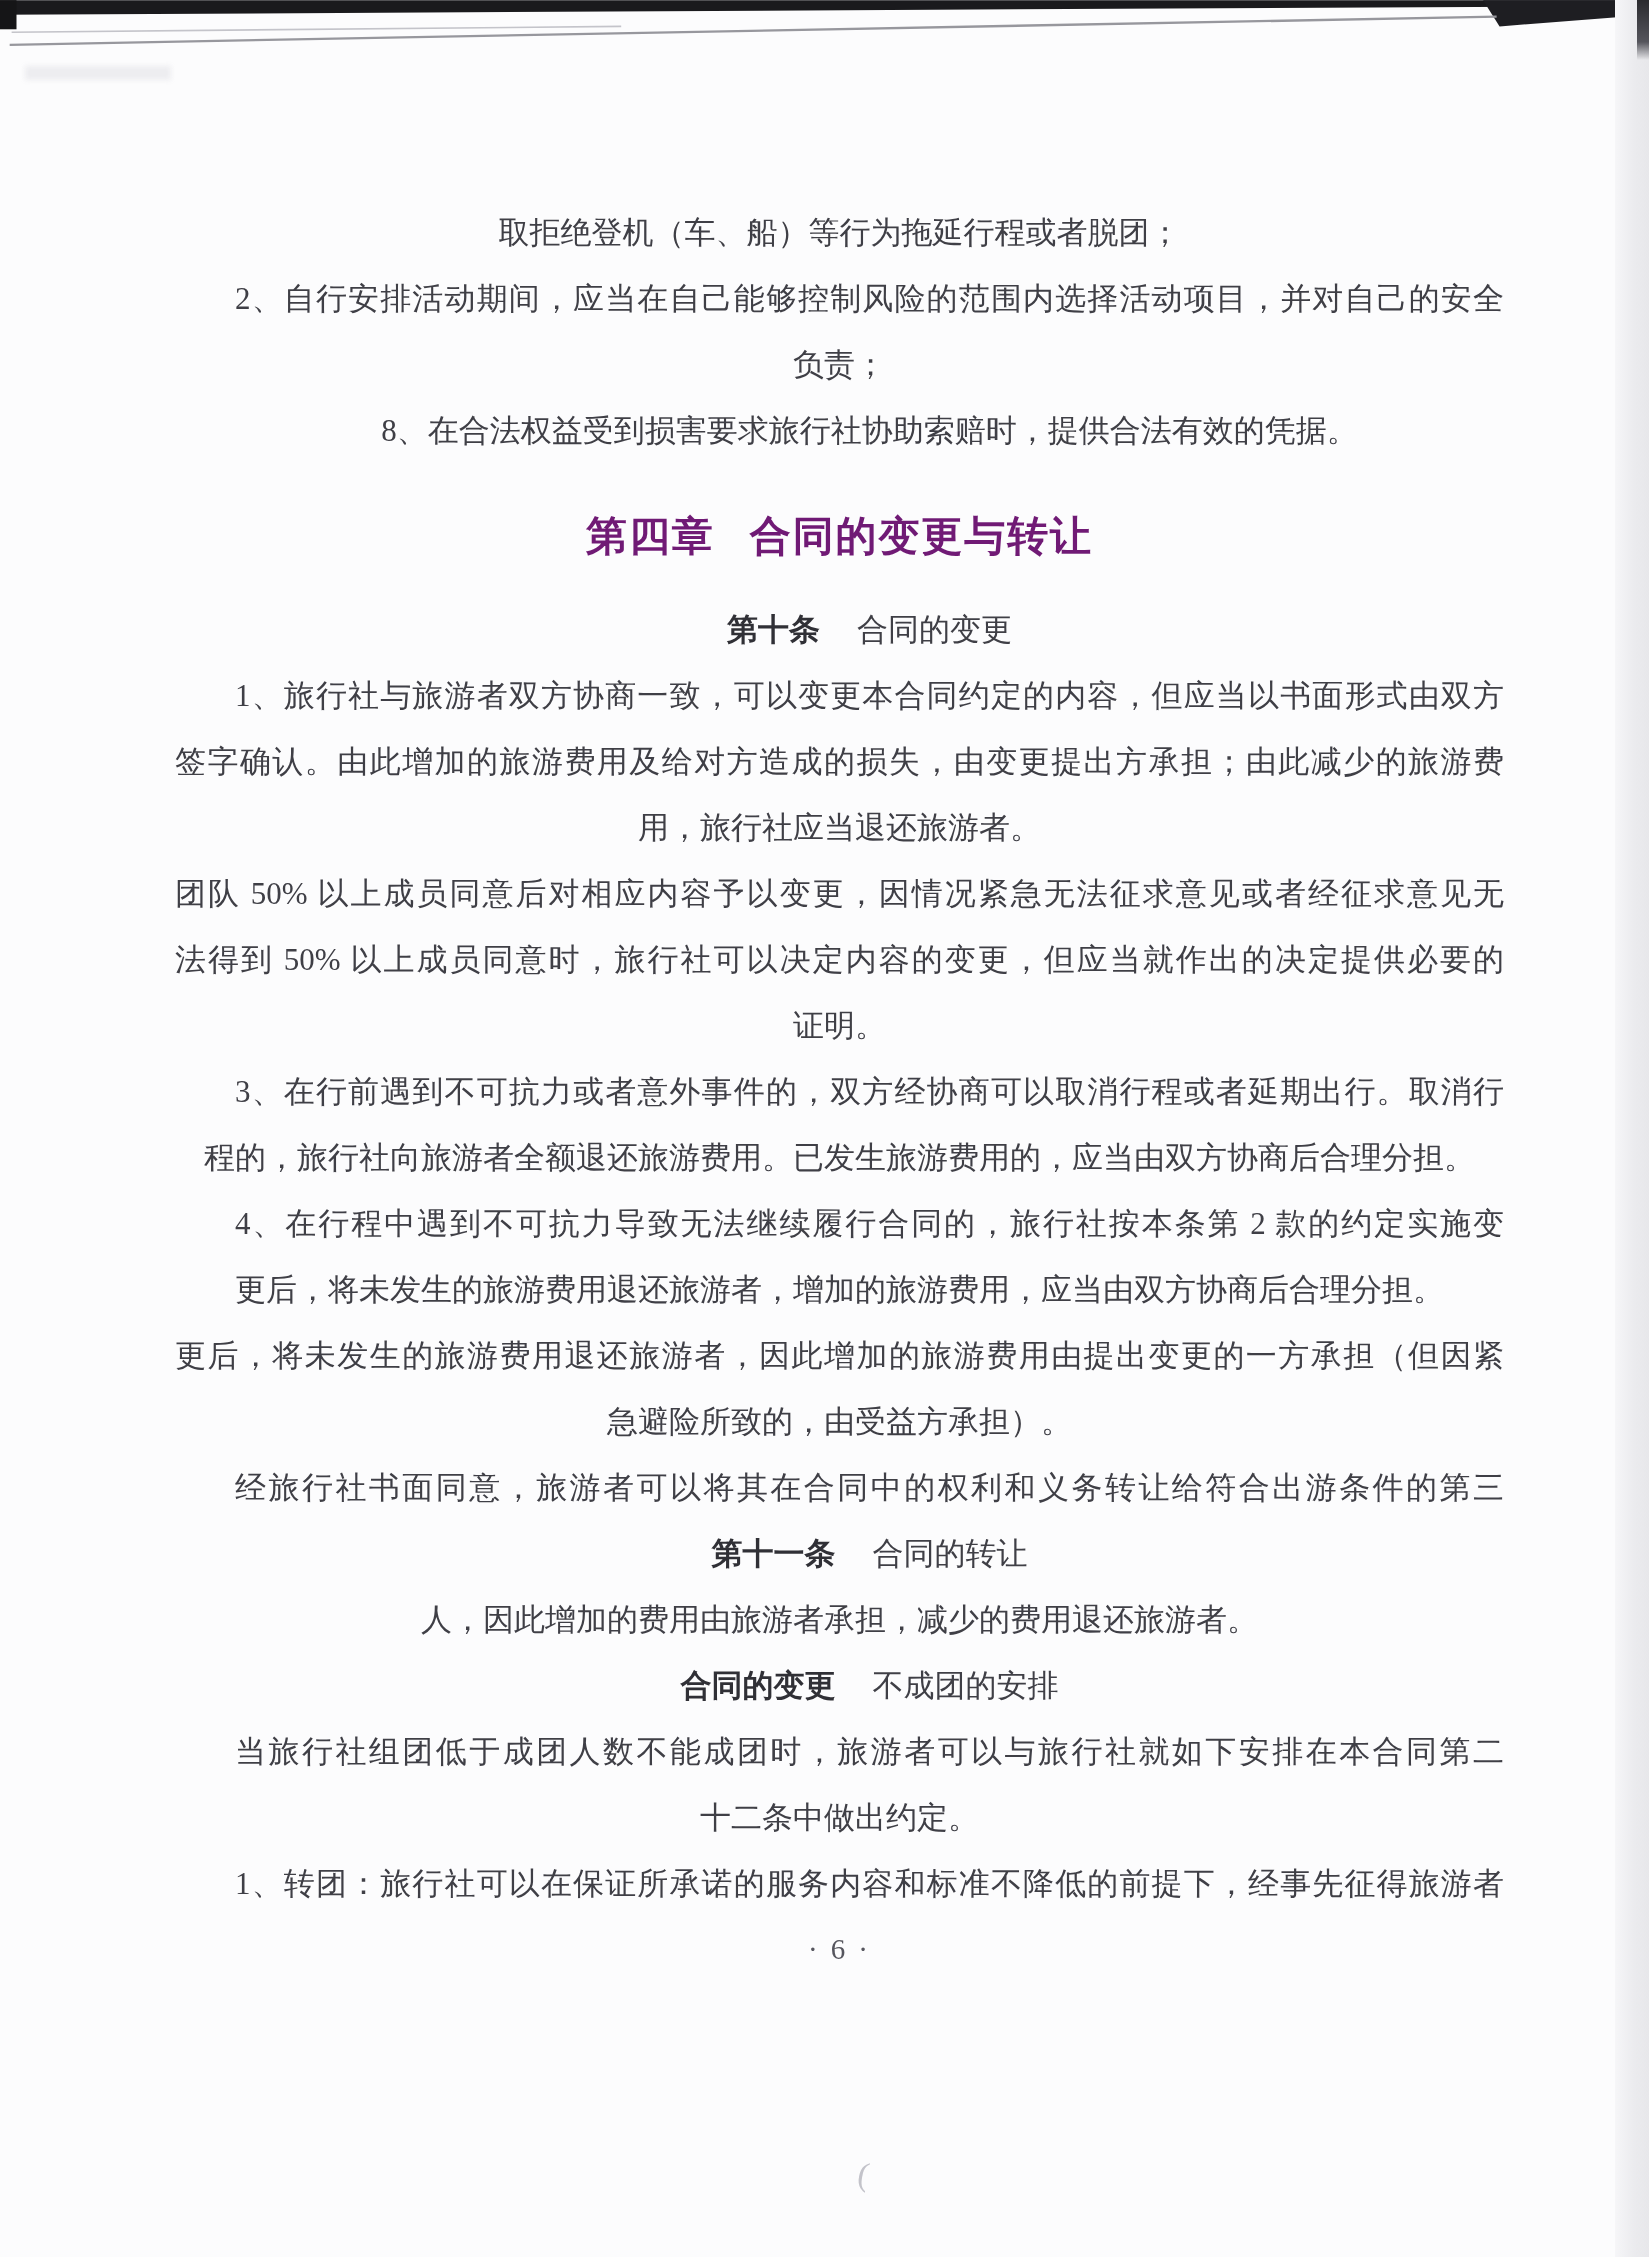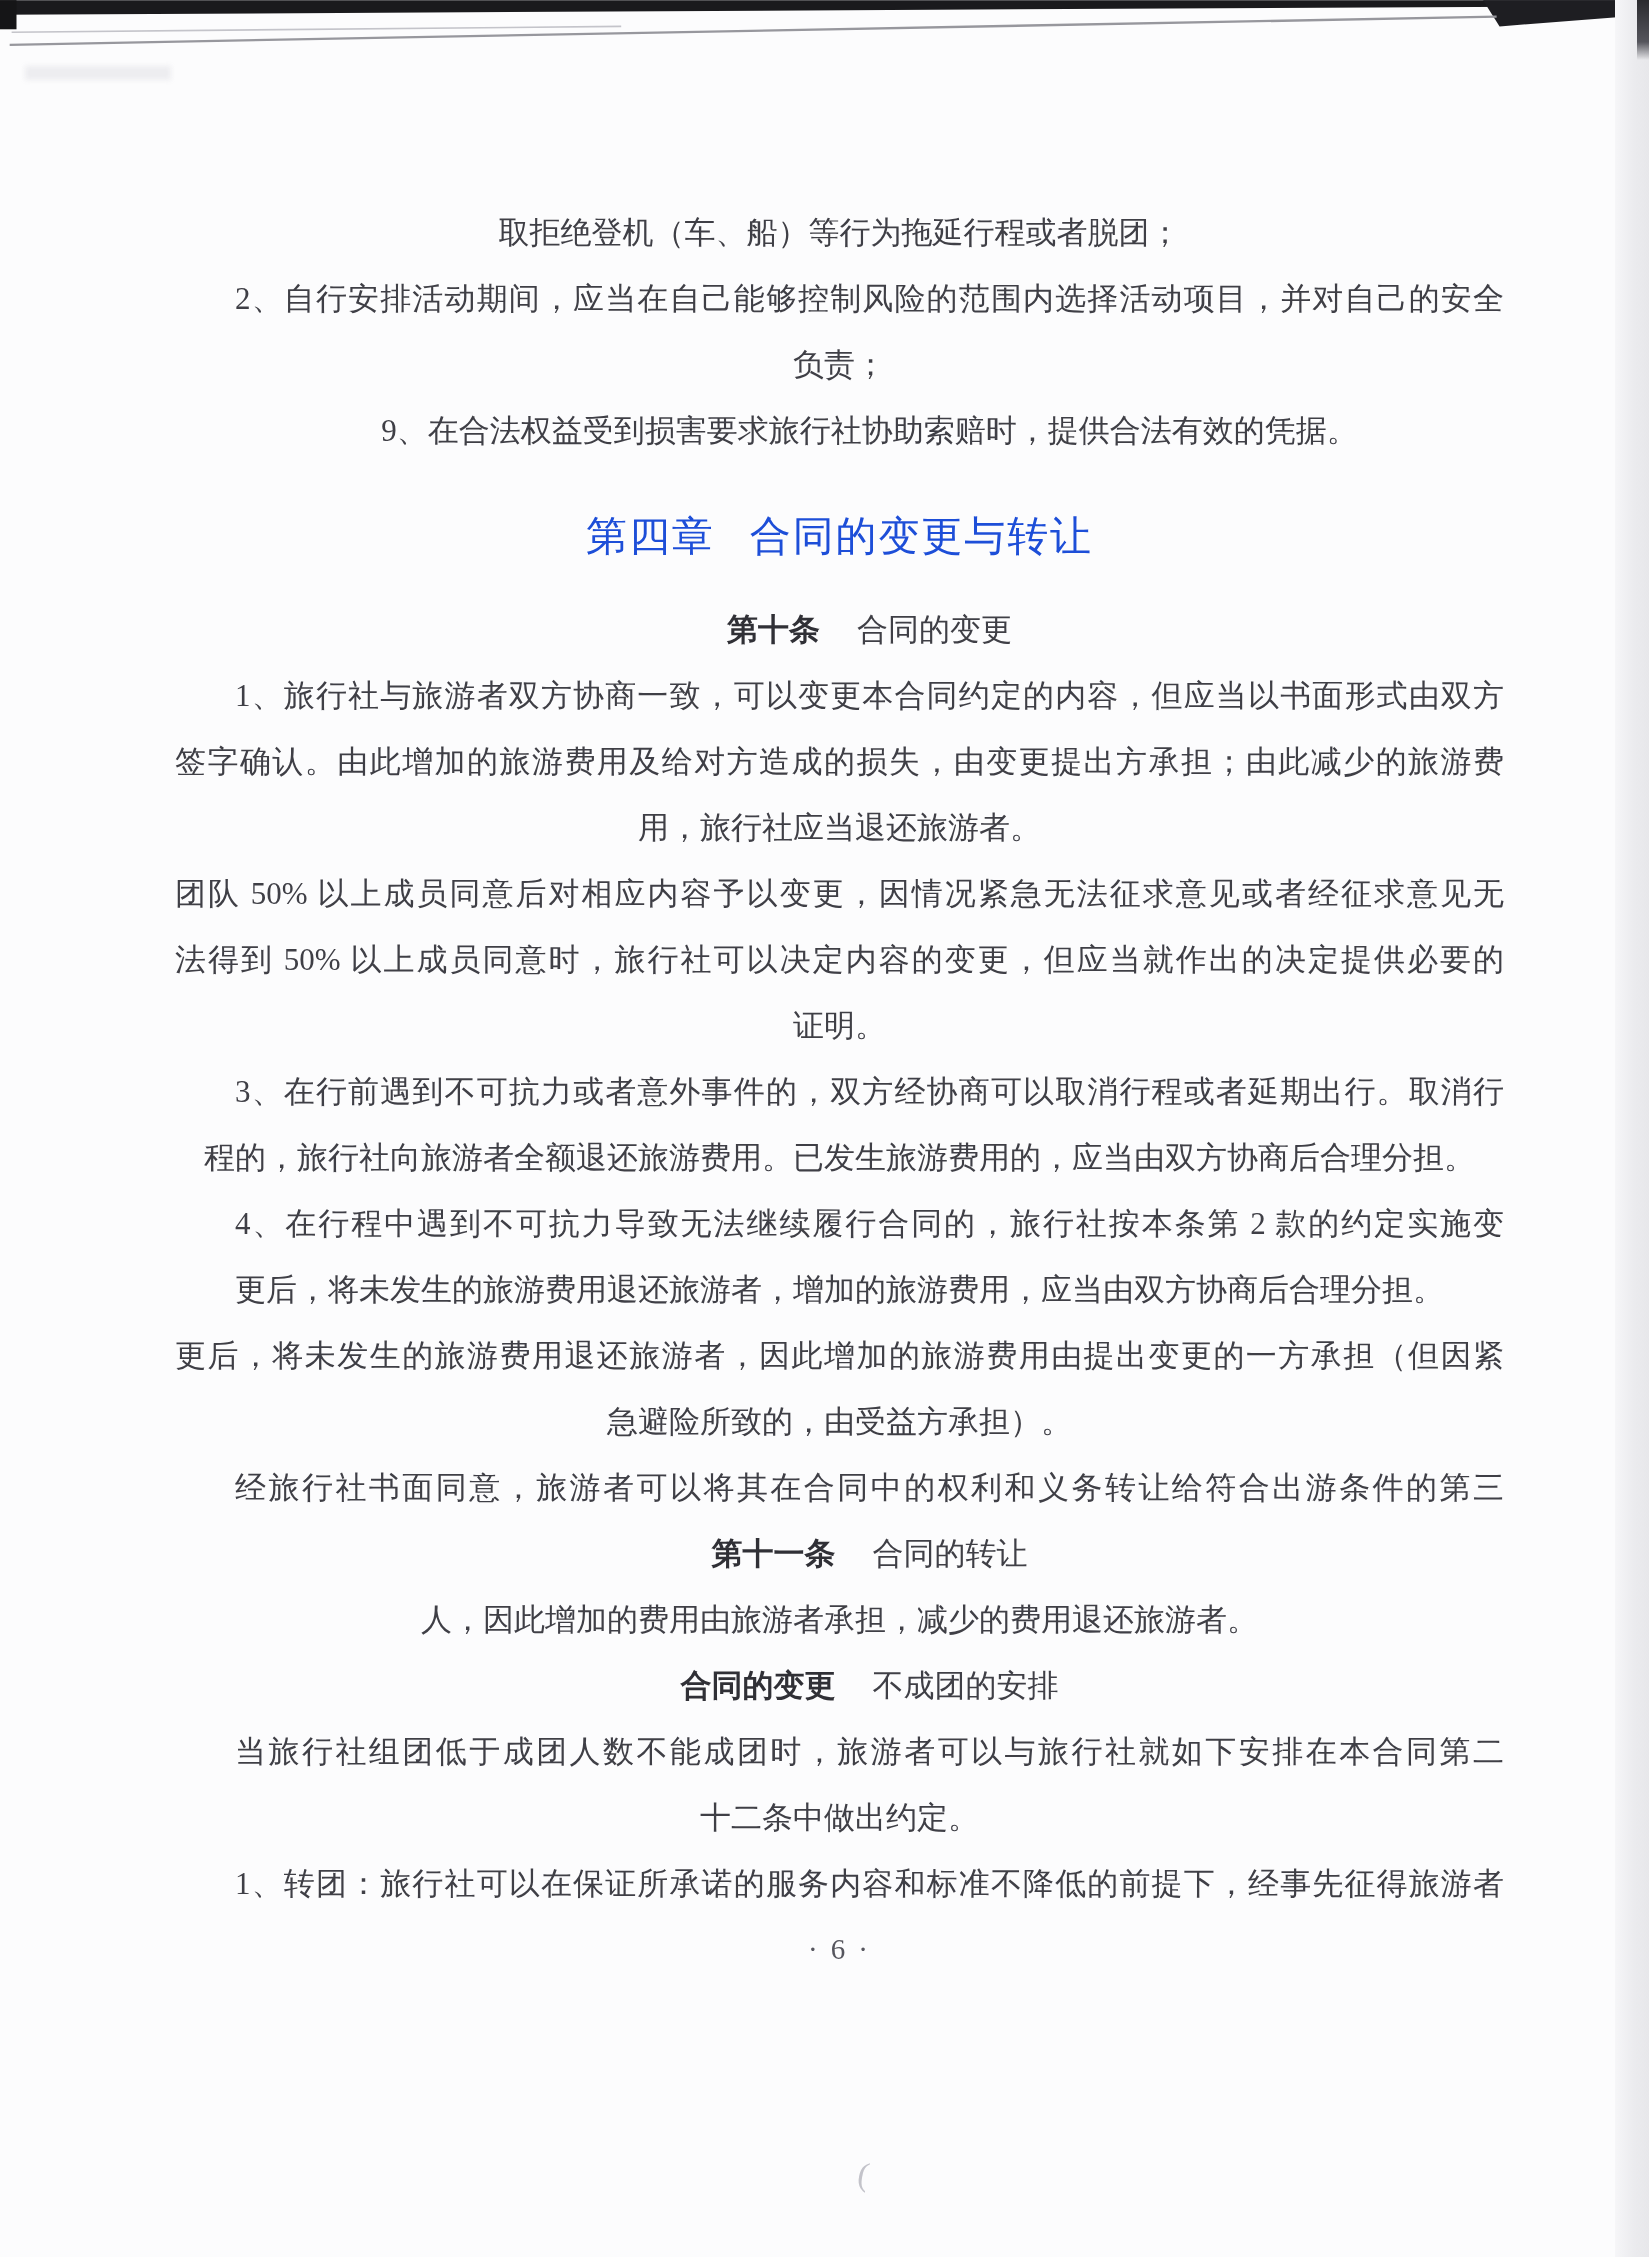--- a/index.html
+++ b/index.html
@@ -37,22 +37,22 @@
   .line{
     height:66px;line-height:66px;
     text-align:center;
   }
   .line.indent{padding-left:60px;}
   .line.fill{text-align:justify;text-align-last:justify;-moz-text-align-last:justify;}
   .line.article{padding-left:60px;}
   .article-num{font-weight:bold;color:#303036;margin-right:37px;}
   .chapter-heading{
     height:83px;line-height:83px;margin:31px 0 19.4px 0;
-    text-align:center;font-size:41px;font-weight:normal;
-    color:#1d4ed8;letter-spacing:1.9px;
+    text-align:center;font-size:41px;font-weight:bold;
+    color:#701a75;letter-spacing:1.9px;
   }
   .chapter-prefix{margin-right:35px;}
   .page-number{
     margin-top:7.8px;height:49px;line-height:49px;
     text-align:center;font-size:29px;color:#56565e;letter-spacing:2.9px;
   }
 </style>
 </head>
 <body>
 
@@ -69,21 +69,21 @@
   <div class="right-edge-band"></div>
   <div class="right-edge-cap"></div>
   <div class="left-smudge"></div>
   <div class="pen-mark">(</div>
 
   <div class="content">
     <div id="lines-host">
         <div class="line">取拒绝登机（车、船）等行为拖延行程或者脱团；</div>
         <div class="line indent fill">2、自行安排活动期间，应当在自己能够控制风险的范围内选择活动项目，并对自己的安全</div>
         <div class="line">负责；</div>
-        <div class="line indent">9、在合法权益受到损害要求旅行社协助索赔时，提供合法有效的凭据。</div>
+        <div class="line indent">8、在合法权益受到损害要求旅行社协助索赔时，提供合法有效的凭据。</div>
         <div class="chapter-heading"><span class="chapter-prefix">第四章</span><span>合同的变更与转让</span></div>
         <div class="line article"><span class="article-num">第十条</span><span>合同的变更</span></div>
         <div class="line indent fill">1、旅行社与旅游者双方协商一致，可以变更本合同约定的内容，但应当以书面形式由双方</div>
         <div class="line fill">签字确认。由此增加的旅游费用及给对方造成的损失，由变更提出方承担；由此减少的旅游费</div>
         <div class="line">用，旅行社应当退还旅游者。</div>
         <div class="line fill">团队 50% 以上成员同意后对相应内容予以变更，因情况紧急无法征求意见或者经征求意见无</div>
         <div class="line fill">法得到 50% 以上成员同意时，旅行社可以决定内容的变更，但应当就作出的决定提供必要的</div>
         <div class="line">证明。</div>
         <div class="line indent fill">3、在行前遇到不可抗力或者意外事件的，双方经协商可以取消行程或者延期出行。取消行</div>
         <div class="line">程的，旅行社向旅游者全额退还旅游费用。已发生旅游费用的，应当由双方协商后合理分担。</div>

